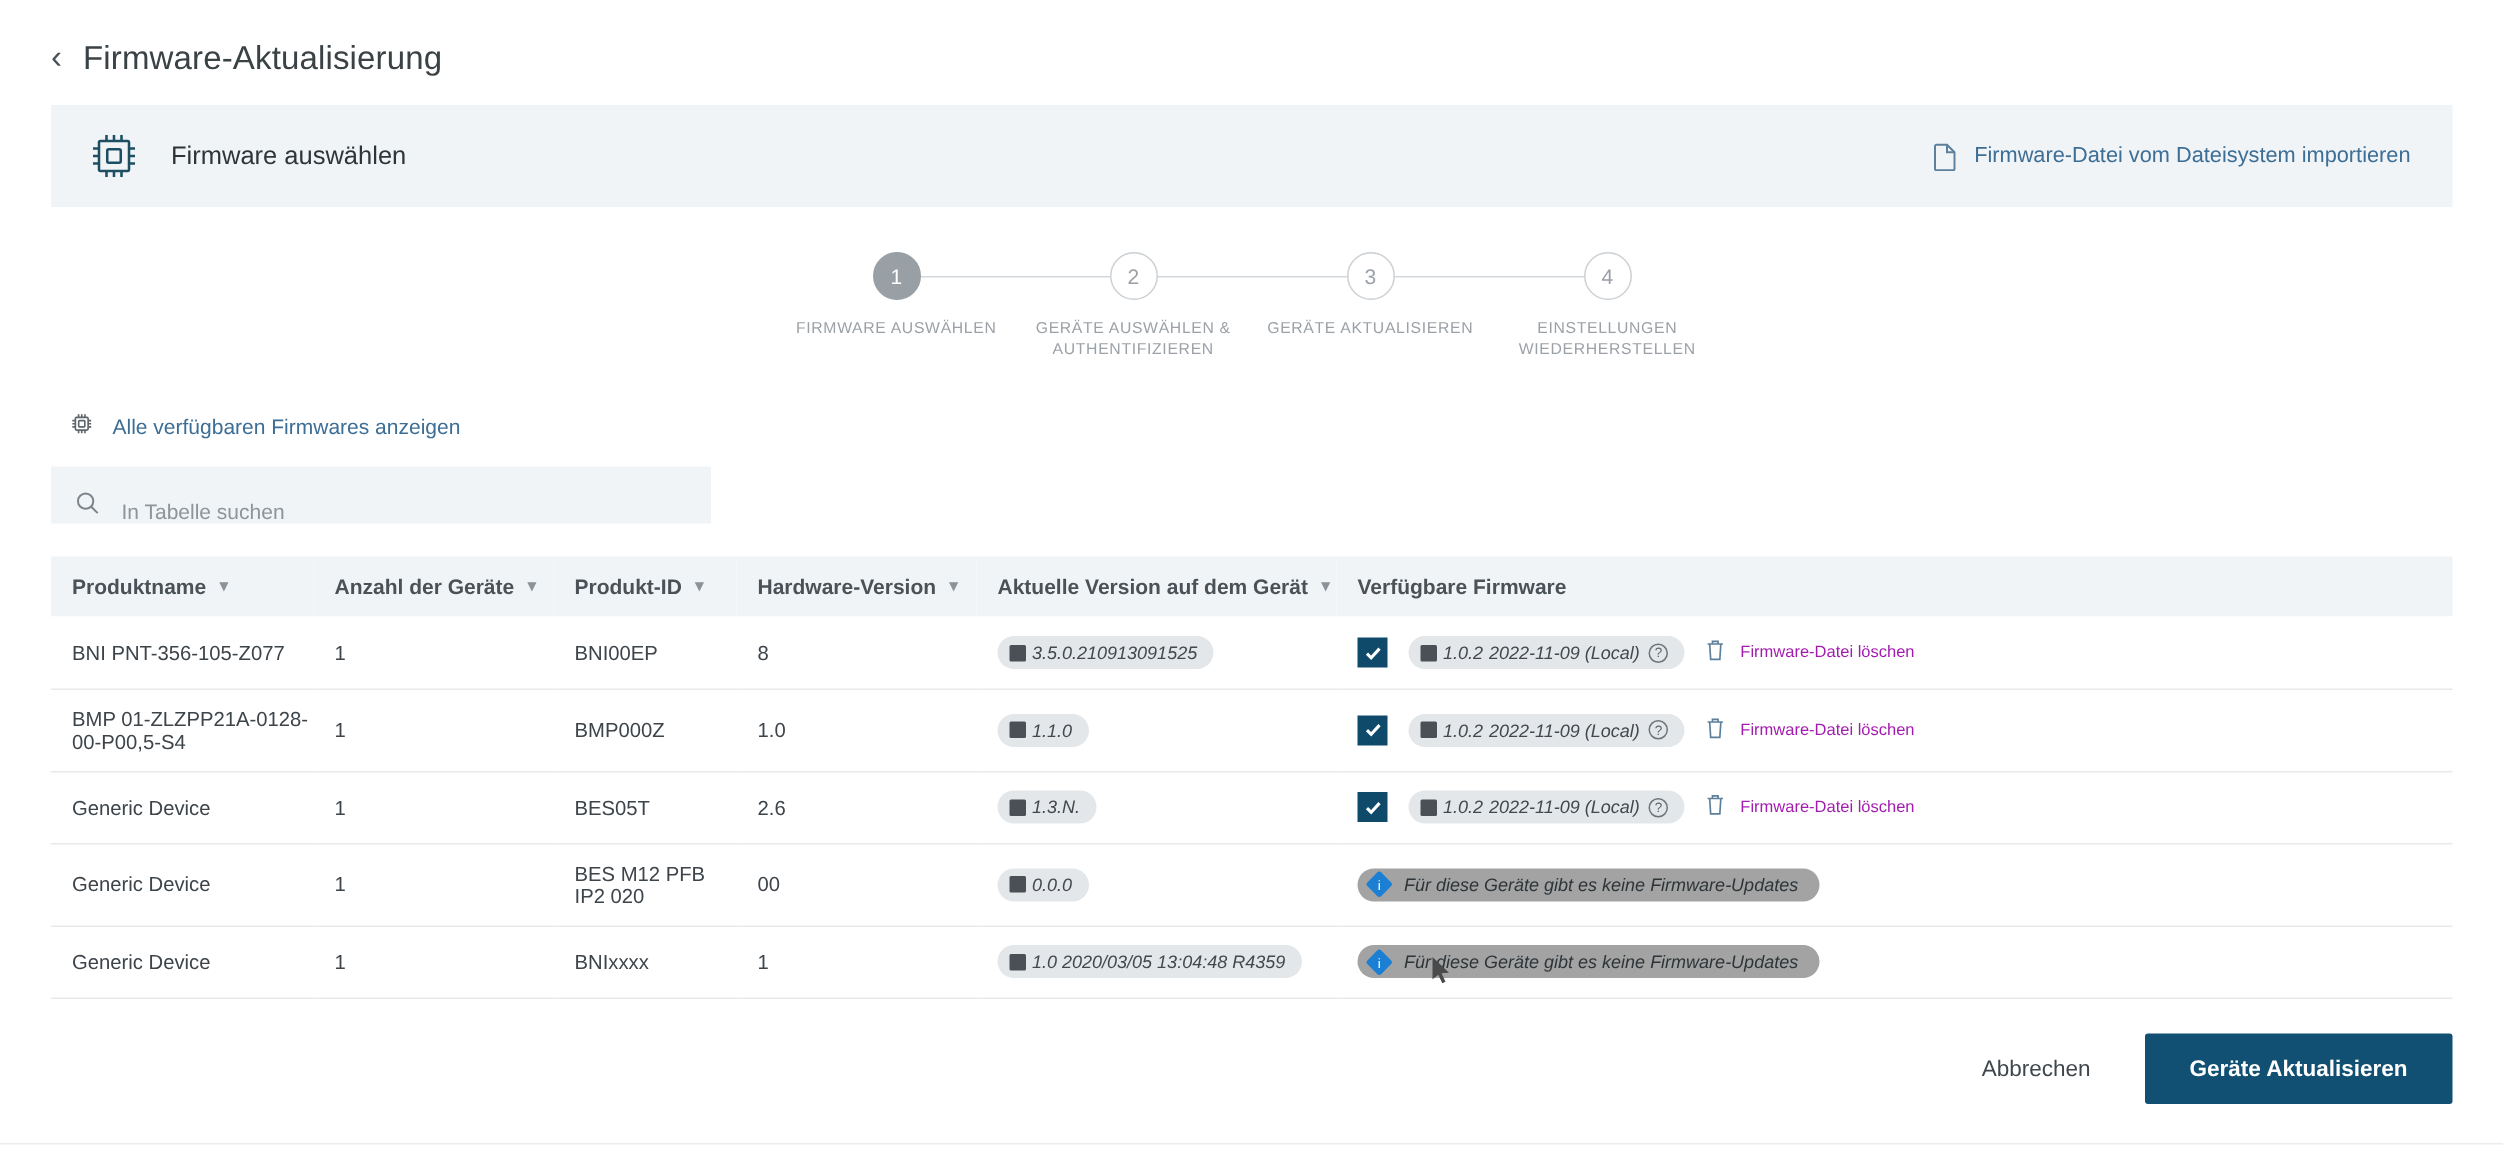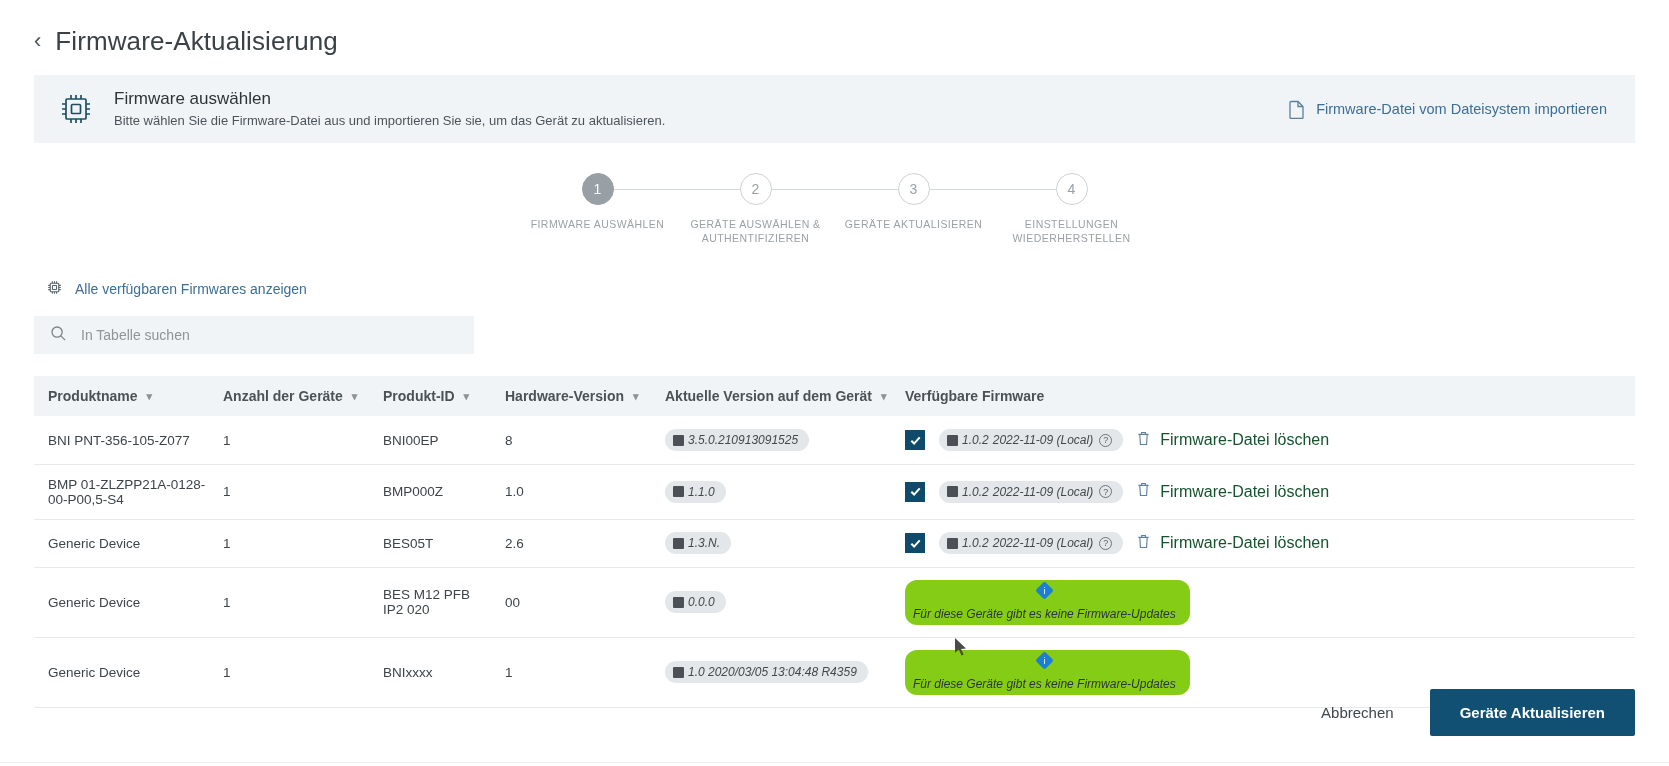--- a/index.html
+++ b/index.html
@@ -18,21 +18,21 @@
     gap: 14px;
     padding: 26px 0 18px 34px;
   }
   .back-chevron {
     font-size: 22px; line-height: 1;
     color: #4a5158; font-weight: 300;
     cursor: pointer; user-select: none;
     transform: translateY(-1px);
   }
   .page-title {
-    font-size: 26px; font-weight: 400; color: #3b4246;
+    font-size: 22px; font-weight: 400; color: #3b4246;
     letter-spacing: .1px;
   }
 
   
   .banner {
     margin: 0 34px;
     background: #f1f4f6;
     height: 68px;
     display: flex; align-items: center;
     padding: 0 20px 0 22px;
@@ -80,21 +80,21 @@
     display: flex; align-items: center; gap: 12px;
     margin: 34px 0 0 46px;
     color: #3c6e96; font-size: 14px; cursor: pointer; width: fit-content;
   }
 
   
   .searchbox {
     margin: 17px 0 0 34px;
     width: 440px; height: 38px;
     background: #f1f4f6;
-    display: flex; align-items: center; gap: 14px;
+    display: flex; align-items: flex-end; gap: 14px;
     padding: 0 16px;
   }
   .searchbox input {
     border: 0; background: transparent; outline: none;
     font-family: "Liberation Sans", sans-serif;
     font-size: 14px; color: #43494e; width: 100%;
   }
   .searchbox input::placeholder { color: #8d949a; }
 
   
@@ -134,39 +134,39 @@
   .avail-cell { display: flex; align-items: center; gap: 14px; }
   .checkbox {
     width: 20px; height: 20px; background: #0f4a6b;
     display: inline-flex; align-items: center; justify-content: center;
     flex: 0 0 20px; cursor: pointer;
   }
   .checkbox svg { display: block; }
 
   .info-badge {
     display: inline-flex; align-items: center; gap: 10px;
-    background: #84cc16; border-radius: 12px;
+    background: #a3a3a3; border-radius: 12px;
     padding: 4px 14px 4px 8px;
-    font-size: 12px; font-style: italic; color: #2e3539; white-space: nowrap; flex-direction: column;
+    font-size: 12px; font-style: italic; color: #2e3539; white-space: nowrap;
   }
   .diamond {
     width: 13px; height: 13px; background: #1b7fd4;
     transform: rotate(45deg); flex: 0 0 13px; border-radius: 2px;
     position: relative;
   }
   .diamond::after {
     content: "i"; position: absolute; inset: 0;
     transform: rotate(-45deg);
     color: #fff; font-size: 9px; font-style: normal;
     display: flex; align-items: center; justify-content: center;
   }
 
   .del-link {
     display: inline-flex; align-items: center; gap: 10px;
-    color: #14532d; font-size: 16px; cursor: pointer; white-space: nowrap;
+    color: #a21caf; font-size: 11px; cursor: pointer; white-space: nowrap;
   }
 
   
   .footer {
     position: absolute; right: 34px; bottom: 30px;
     display: flex; align-items: center; gap: 36px;
   }
   .btn-secondary {
     background: none; border: 0; cursor: pointer;
     font-family: "Liberation Sans", sans-serif;
@@ -195,21 +195,20 @@
   <div class="banner">
     <span class="banner-icon">
       <svg width="40" height="40" viewBox="0 0 40 40" fill="none" stroke="#1d4f63" stroke-width="1.7">
         <rect x="10" y="10" width="20" height="20" rx="1"></rect>
         <rect x="15.5" y="15.5" width="9" height="9" rx="1"></rect>
         <path d="M15 10V6M20 10V6M25 10V6M15 34V30M20 34V30M25 34V30M10 15H6M10 20H6M10 25H6M34 15H30M34 20H30M34 25H30"></path>
       </svg>
     </span>
     <div class="banner-text">
       <div class="banner-title">Firmware auswählen</div>
-      <div class="banner-sub">Bitte wählen Sie die Firmware-Datei aus und importieren Sie sie, um das Gerät zu aktualisieren.</div>
     </div>
     <div class="import-link">
       <span>
         <svg width="16" height="19" viewBox="0 0 16 19" fill="none" stroke="#5c7f9b" stroke-width="1.3">
           <path d="M2 1.5h7l5 5v11a1 1 0 0 1-1 1H2a1 1 0 0 1-1-1v-15a1 1 0 0 1 1-1z"></path>
           <path d="M9 1.5v5h5"></path>
         </svg>
       </span>
       <span>Firmware-Datei vom Dateisystem importieren</span>
     </div>

